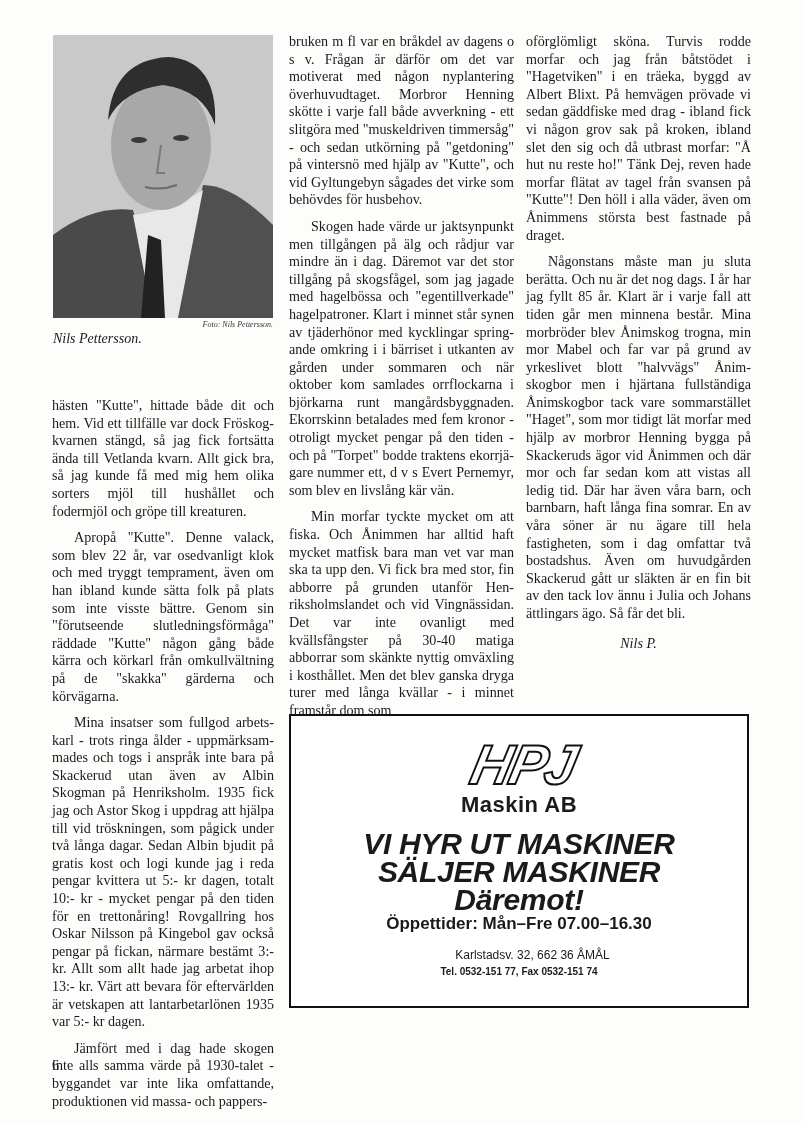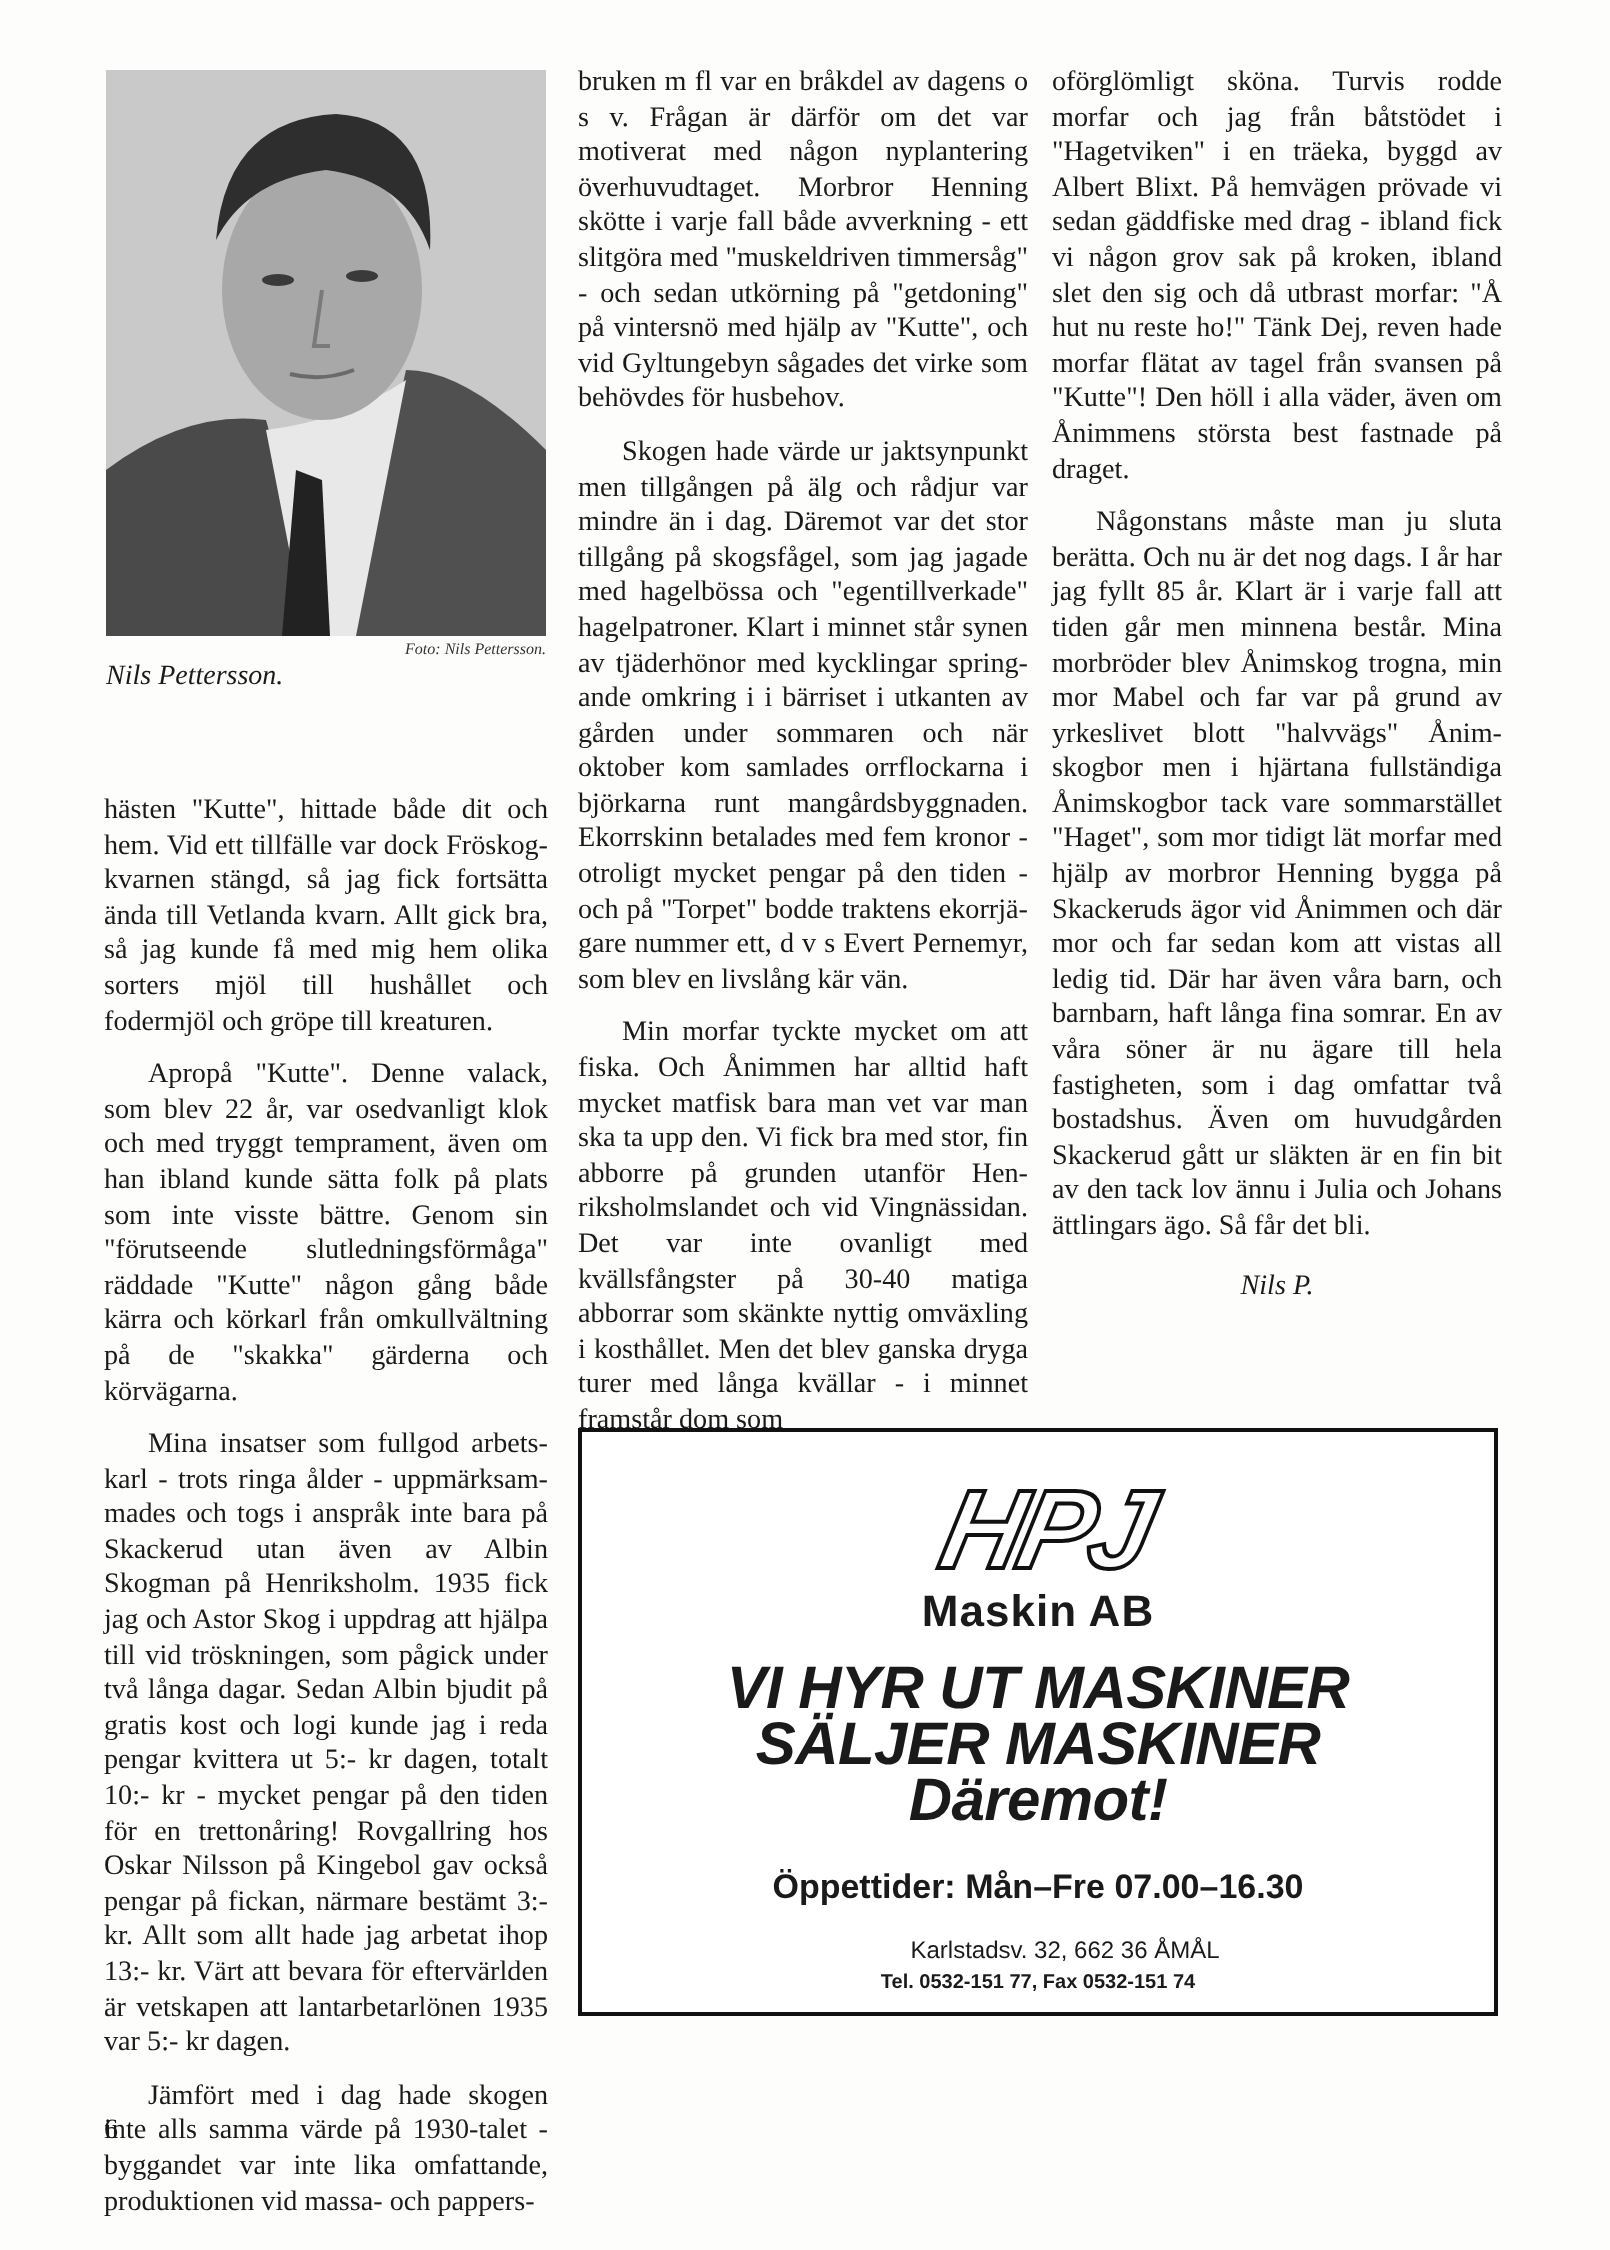--- a/index.html
+++ b/index.html
@@ -20,21 +20,21 @@
   .caption { position: absolute; left: 53px; top: 331px; font-style: italic; font-size: 14px; }
   .sign { text-align: center; font-style: italic; text-indent: 0 !important; margin-top: 12px !important; }
   .pagenum { position: absolute; left: 52px; top: 1058px; font-size: 14px; }
   .ad { position: absolute; left: 289px; top: 714px; width: 456px; height: 290px;
         border: 2.5px solid #111; background: #fff; text-align: center;
         font-family: "Liberation Sans", sans-serif; }
   .logo { margin: 22px auto 0; width: 150px; height: 52px; }
   .logo-sub { font-weight: bold; font-size: 22px; margin-top: -2px; letter-spacing: 0.5px; }
   .ad-line { font-weight: bold; font-style: italic; font-size: 30px; line-height: 28px; letter-spacing: -0.3px; }
   .ad-lines { margin-top: 12px; }
-  .ad-hours { font-weight: bold; font-size: 17px; margin-top: 19px; }
+  .ad-hours { font-weight: bold; font-size: 17px; margin-top: 0; }
   .ad-addr { font-size: 12px; margin-top: 14px; padding-left: 27px; }
   .ad-tel { font-weight: bold; font-size: 10px; margin-top: 4px; }
 </style>
 </head>
 <body>
 
 <div class="photo">
   <svg viewBox="0 0 220 283" preserveAspectRatio="none">
     <rect width="220" height="283" fill="#c9c9c9"></rect>
     <path d="M0 200 Q40 170 80 175 L110 283 L0 283 Z" fill="#4a4a4a"></path>

